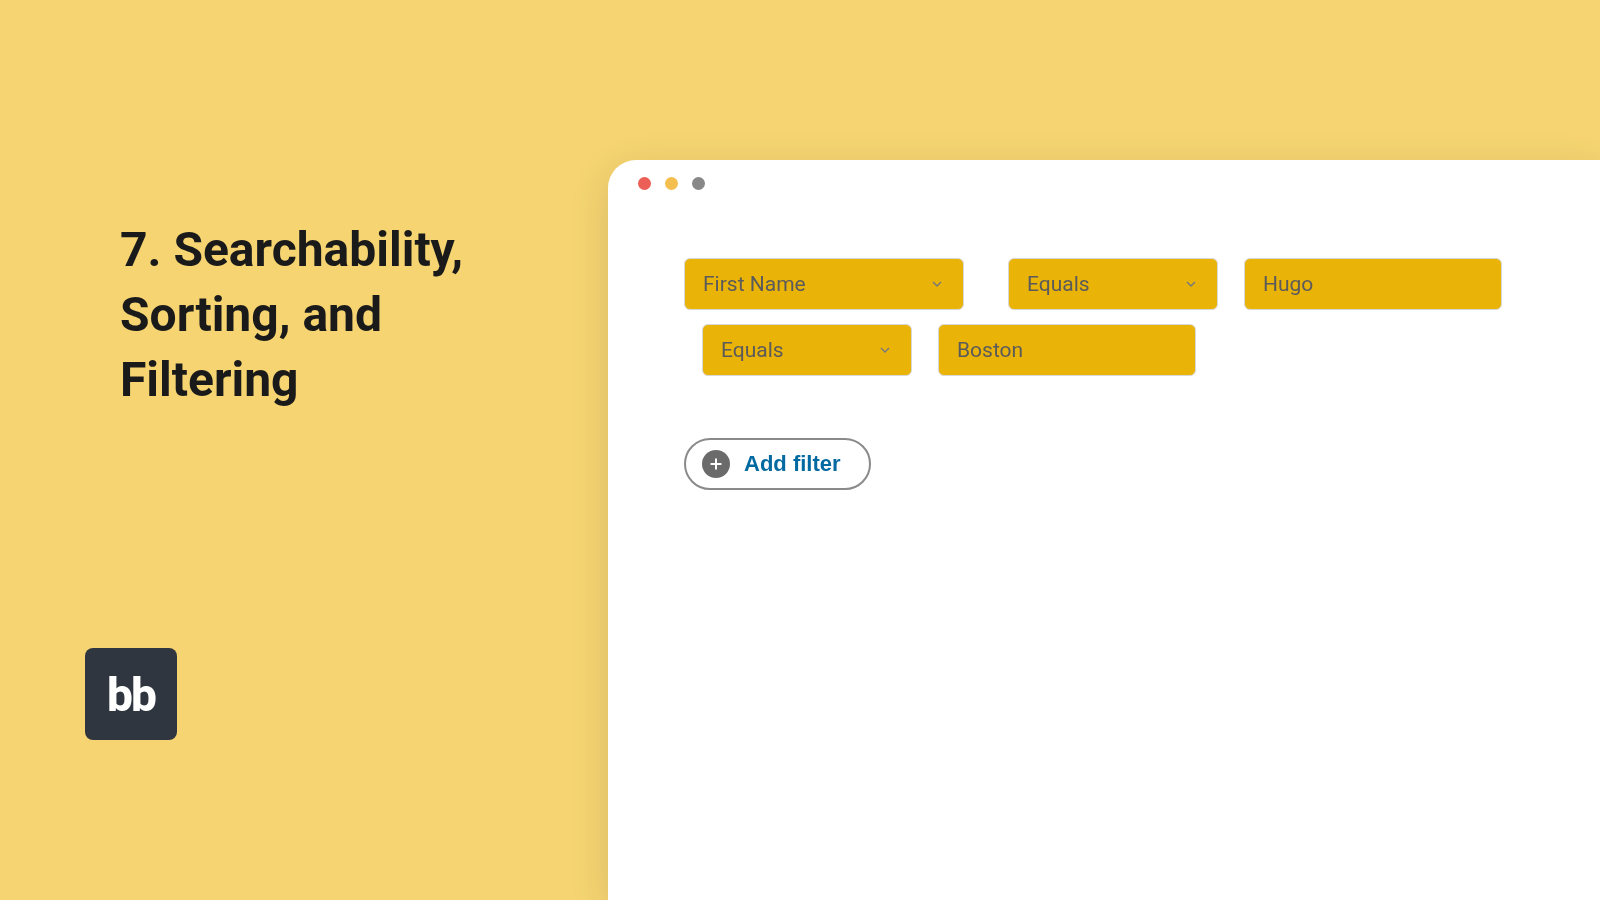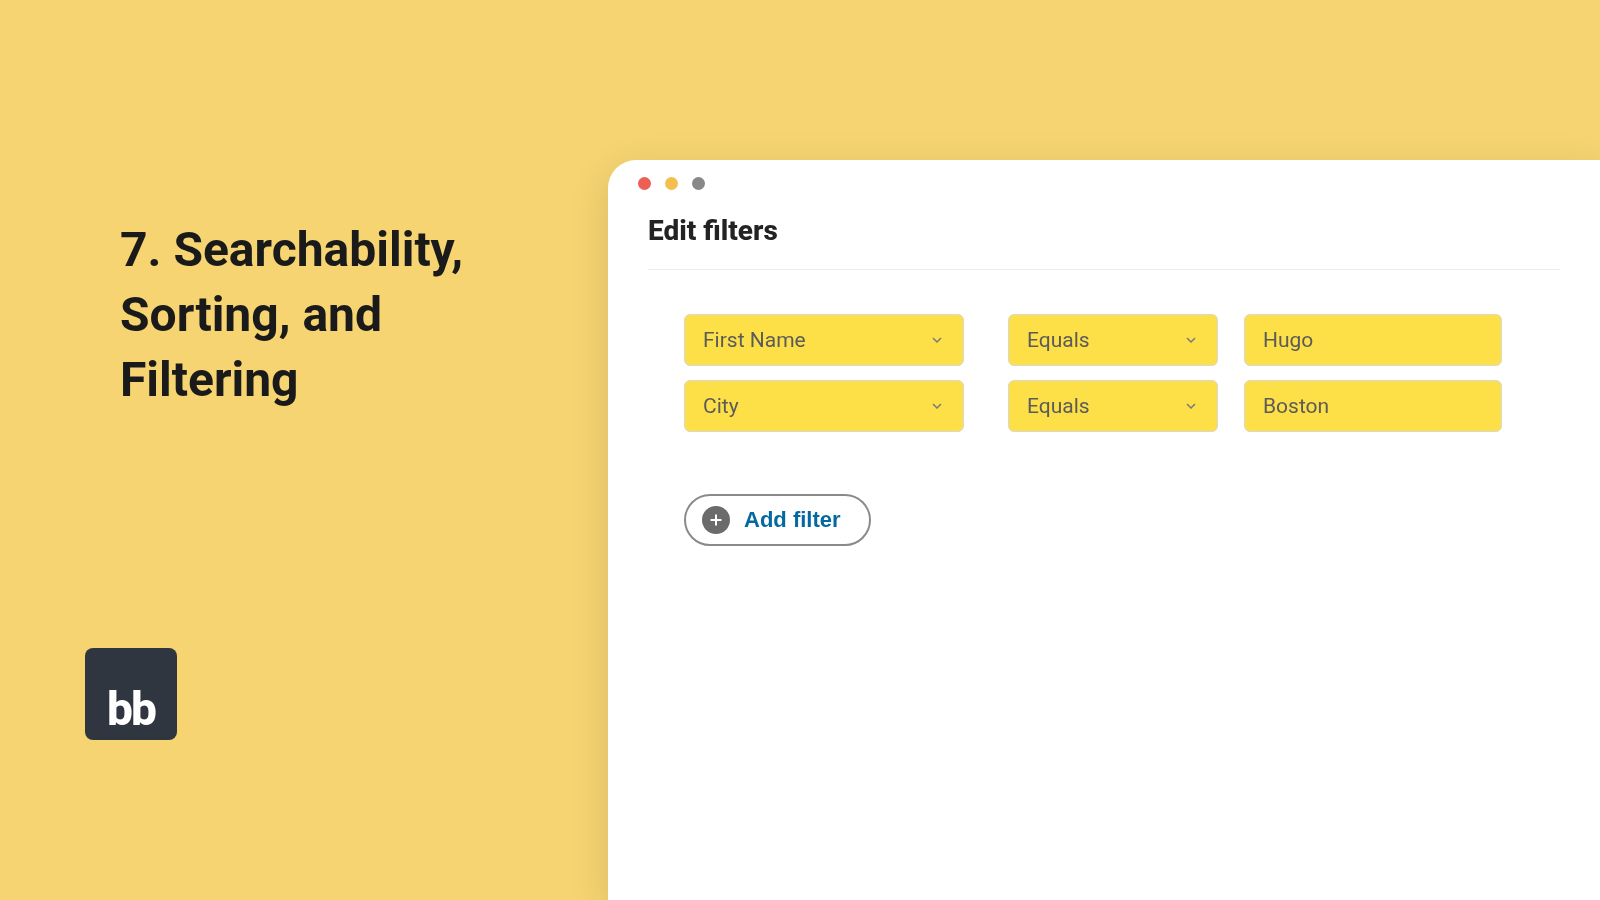--- a/index.html
+++ b/index.html
@@ -21,21 +21,21 @@
     position: absolute;
     left: 85px;
     bottom: 160px;
     width: 92px;
     height: 92px;
     background: #2f3640;
     border-radius: 8px;
     display: flex;
     align-items: flex-end;
     justify-content: center;
-    padding-bottom: 8px;
+    padding-bottom: 22px;
   }
   .logo-text {
     color: #ffffff;
     font-weight: 800;
     font-size: 46px;
     letter-spacing: -2px;
     line-height: 1;
   }
 
   .app-window {
@@ -89,21 +89,21 @@
 
   .select-box, .text-box {
     height: 52px;
     border: 1px solid #d8d8d8;
     border-radius: 6px;
     display: flex;
     align-items: center;
     padding: 0 18px;
     font-size: 21px;
     color: #5b5b5b;
-    background: #fde047;
+    background: #eab308;
   }
   .select-box { justify-content: space-between; cursor: pointer; }
   .w-field { width: 280px; }
   .w-op { width: 210px; margin-left: 18px; }
   .w-val { width: 258px; }
 
   .chevron {
     width: 16px; height: 16px; flex: 0 0 auto;
   }
 
@@ -137,21 +137,20 @@
 </div>
 
 <div class="app-window">
   <div class="titlebar">
     <div class="traffic-dot dot-red"></div>
     <div class="traffic-dot dot-yellow"></div>
     <div class="traffic-dot dot-grey"></div>
   </div>
 
   <div class="window-body">
-    <div class="panel-title">Edit filters</div>
 
     <div class="content-area">
 
       <div class="filter-row">
         <div class="select-box w-field">
           <span>First Name</span>
           <svg class="chevron" viewBox="0 0 24 24" fill="none" stroke="#7a7a7a" stroke-width="2.2">
               <polyline points="6 9 12 15 18 9"></polyline>
             </svg>
         </div>
@@ -160,26 +159,20 @@
           <svg class="chevron" viewBox="0 0 24 24" fill="none" stroke="#7a7a7a" stroke-width="2.2">
               <polyline points="6 9 12 15 18 9"></polyline>
             </svg>
         </div>
         <div class="text-box w-val">
           <span>Hugo</span>
         </div>
       </div>
 
       <div class="filter-row">
-        <div class="select-box w-field">
-          <span>City</span>
-          <svg class="chevron" viewBox="0 0 24 24" fill="none" stroke="#7a7a7a" stroke-width="2.2">
-              <polyline points="6 9 12 15 18 9"></polyline>
-            </svg>
-        </div>
         <div class="select-box w-op">
           <span>Equals</span>
           <svg class="chevron" viewBox="0 0 24 24" fill="none" stroke="#7a7a7a" stroke-width="2.2">
               <polyline points="6 9 12 15 18 9"></polyline>
             </svg>
         </div>
         <div class="text-box w-val">
           <span>Boston</span>
         </div>
       </div>

